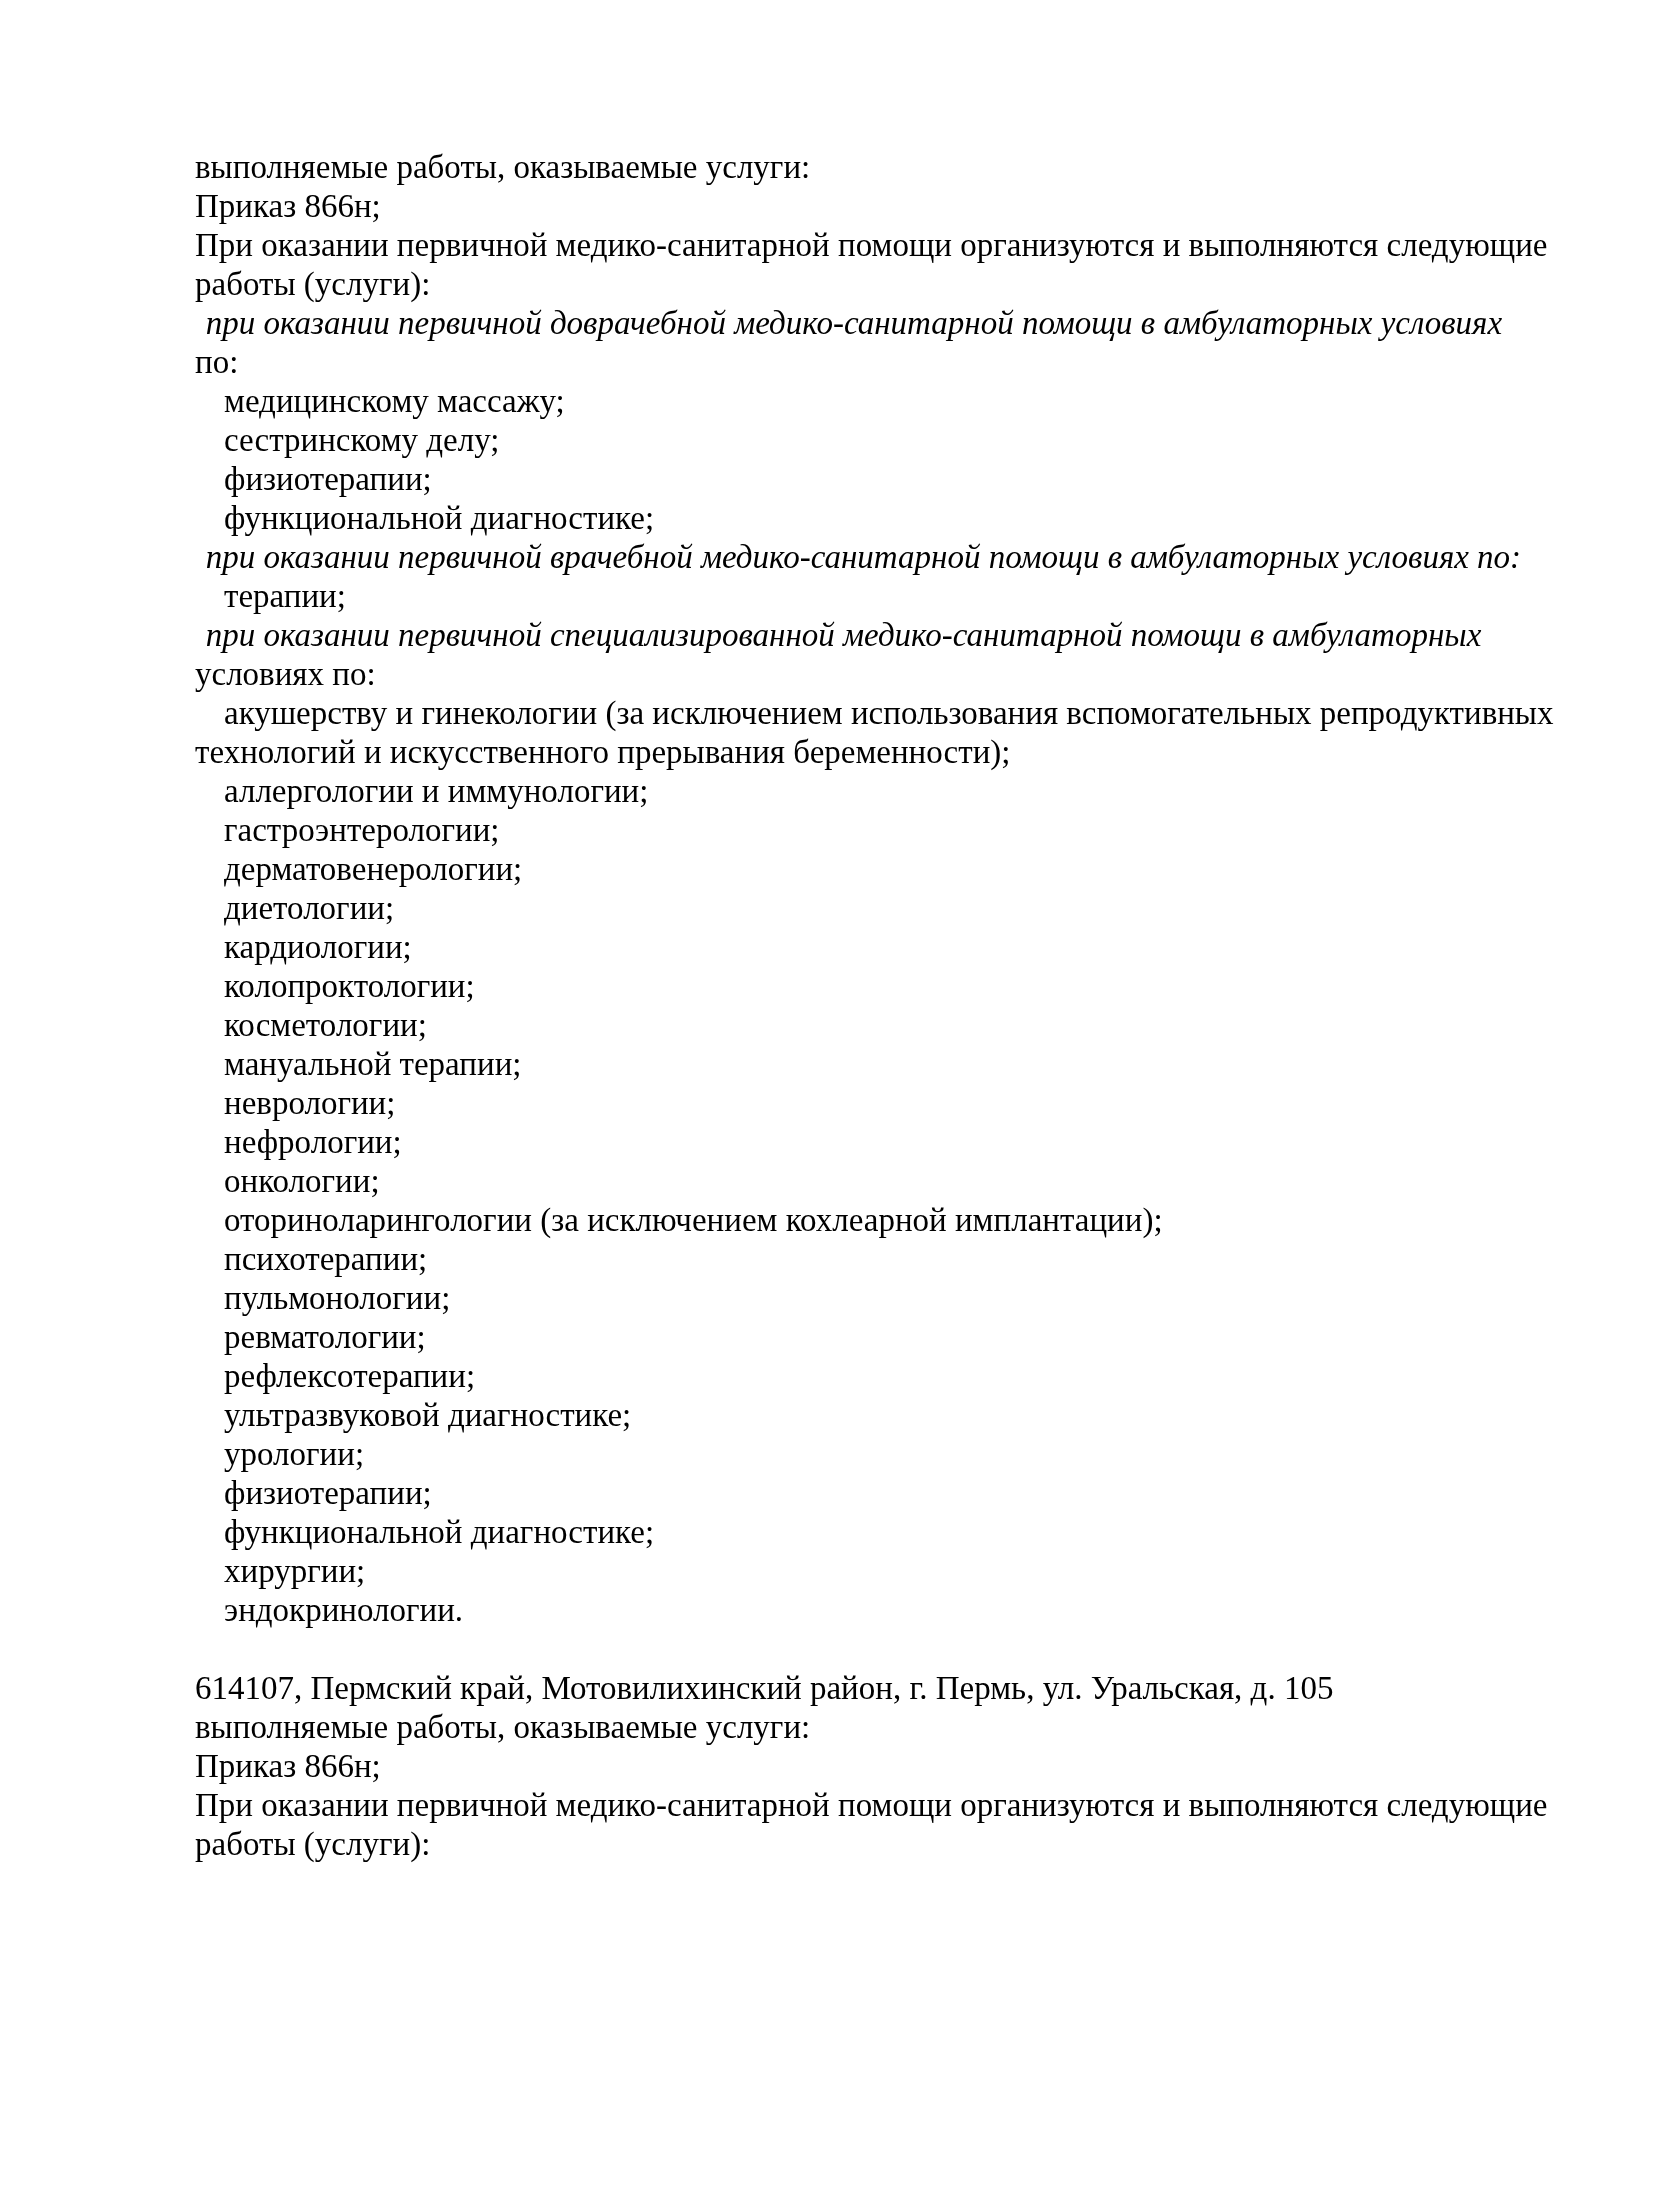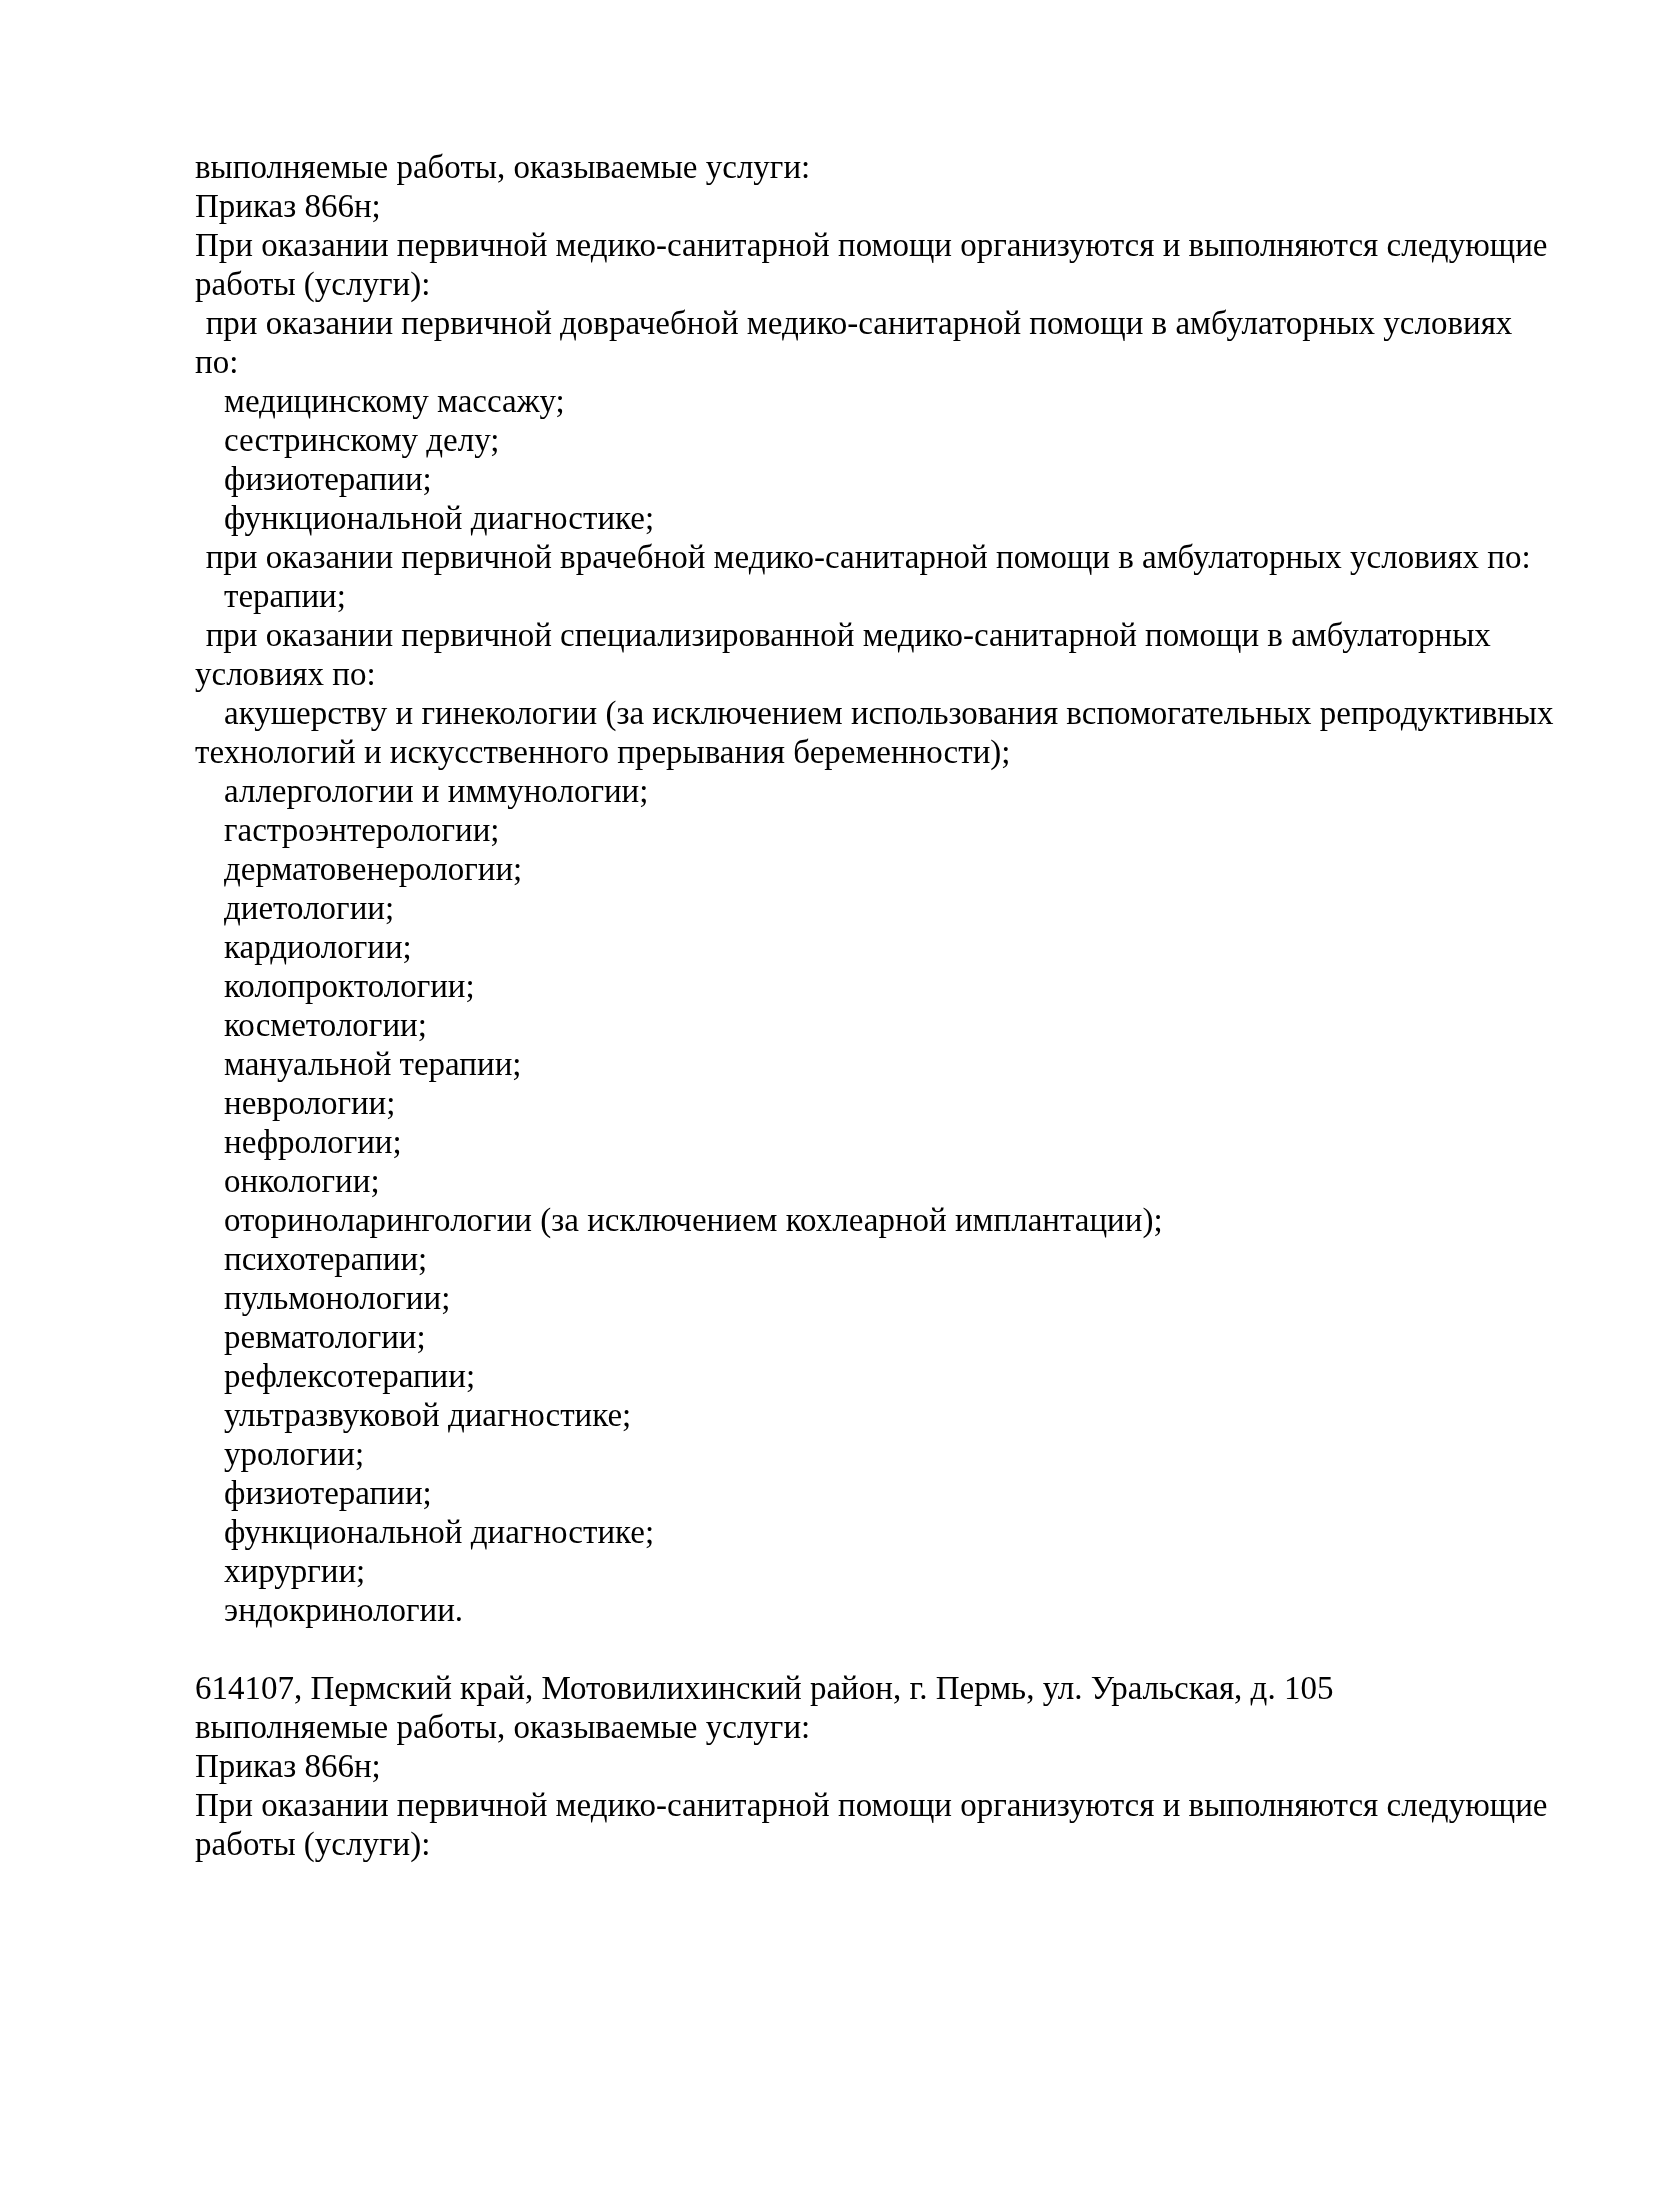--- a/index.html
+++ b/index.html
@@ -22,21 +22,21 @@
     font-family: "Liberation Serif", "DejaVu Serif", serif;
     font-size: 33px;
     line-height: 39px;
     color: #000000;
     white-space: pre;
   }
   .line {
     height: 39px;
   }
   .indent-0 { padding-left: 0; }
-  .indent-1 { padding-left: 10.7px; }
+  .indent-1 { padding-left: 10.7px; font-style: italic; }
   .indent-2 { padding-left: 29px; }
 </style>
 </head>
 <body>
 
 <div class="page">
   <div class="text-block"><div class="line indent-0">выполняемые работы, оказываемые услуги:</div><div class="line indent-0">Приказ 866н;</div><div class="line indent-0">При оказании первичной медико-санитарной помощи организуются и выполняются следующие</div><div class="line indent-0">работы (услуги):</div><div class="line indent-1">при оказании первичной доврачебной медико-санитарной помощи в амбулаторных условиях</div><div class="line indent-0">по:</div><div class="line indent-2">медицинскому массажу;</div><div class="line indent-2">сестринскому делу;</div><div class="line indent-2">физиотерапии;</div><div class="line indent-2">функциональной диагностике;</div><div class="line indent-1">при оказании первичной врачебной медико-санитарной помощи в амбулаторных условиях по:</div><div class="line indent-2">терапии;</div><div class="line indent-1">при оказании первичной специализированной медико-санитарной помощи в амбулаторных</div><div class="line indent-0">условиях по:</div><div class="line indent-2">акушерству и гинекологии (за исключением использования вспомогательных репродуктивных</div><div class="line indent-0">технологий и искусственного прерывания беременности);</div><div class="line indent-2">аллергологии и иммунологии;</div><div class="line indent-2">гастроэнтерологии;</div><div class="line indent-2">дерматовенерологии;</div><div class="line indent-2">диетологии;</div><div class="line indent-2">кардиологии;</div><div class="line indent-2">колопроктологии;</div><div class="line indent-2">косметологии;</div><div class="line indent-2">мануальной терапии;</div><div class="line indent-2">неврологии;</div><div class="line indent-2">нефрологии;</div><div class="line indent-2">онкологии;</div><div class="line indent-2">оториноларингологии (за исключением кохлеарной имплантации);</div><div class="line indent-2">психотерапии;</div><div class="line indent-2">пульмонологии;</div><div class="line indent-2">ревматологии;</div><div class="line indent-2">рефлексотерапии;</div><div class="line indent-2">ультразвуковой диагностике;</div><div class="line indent-2">урологии;</div><div class="line indent-2">физиотерапии;</div><div class="line indent-2">функциональной диагностике;</div><div class="line indent-2">хирургии;</div><div class="line indent-2">эндокринологии.</div><div class="line indent-0"></div><div class="line indent-0">614107, Пермский край, Мотовилихинский район, г. Пермь, ул. Уральская, д. 105</div><div class="line indent-0">выполняемые работы, оказываемые услуги:</div><div class="line indent-0">Приказ 866н;</div><div class="line indent-0">При оказании первичной медико-санитарной помощи организуются и выполняются следующие</div><div class="line indent-0">работы (услуги):</div></div>
 </div>
 
 

